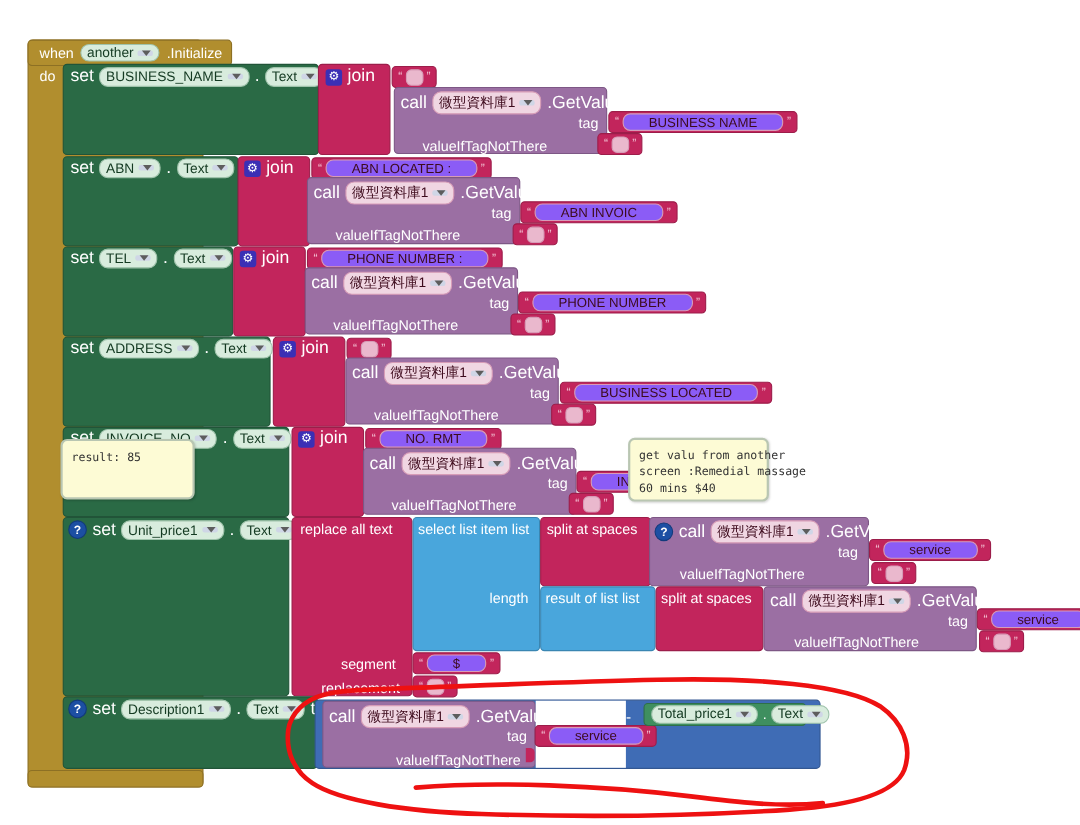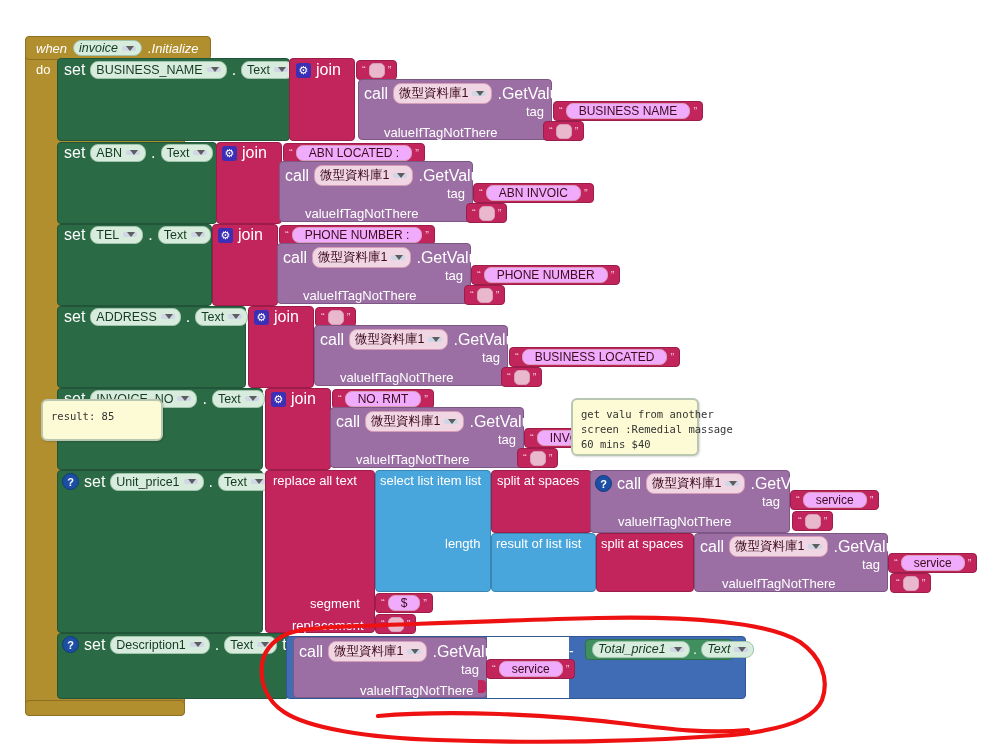--- a/index.html
+++ b/index.html
@@ -2,21 +2,21 @@
 <html><head>
 <meta charset="utf-8">
 <style>
   html,body{margin:0;padding:0;background:#fff;}
   body{width:982px;height:750px;position:relative;overflow:hidden;
        font-family:"Liberation Sans", sans-serif;}
   #stage{position:absolute;left:0;top:0;width:982px;height:750px;}
 
   
   .blk{position:absolute;box-sizing:border-box;border-radius:4px;
-       color:#fff;font-size:13px;line-height:1;font-style:italic;}
+       color:#fff;font-size:13px;line-height:1;}
   .lbl{color:#fff;white-space:nowrap;}
 
   
   .c-event{background:#b18e2e;border:1px solid #8d7024;}
   .c-set{background:#2a6a45;border:1px solid #215438;}
   .c-text{background:#c2255c;border:1px solid #9c1d4a;}
   .c-db{background:#9b6fa3;border:1px solid #7d5785;}
   .c-list{background:#49a6dc;border:1px solid #3a86b2;}
   .c-math{background:#3f6cb5;border:1px solid #335792;}
   .c-green-get{background:#3f8f5f;border:1px solid #2f6f49;}
@@ -29,22 +29,22 @@
   .caret{width:0;height:0;border-left:4px solid transparent;
          border-right:4px solid transparent;border-top:5px solid #5d5d5d;
          display:inline-block;margin-left:2px;}
   .caretbox{background:#cfd6e6;border-radius:2px;padding:0 2px;display:inline-flex;align-items:center;}
 
   
   .str{position:absolute;background:#c2255c;border:1px solid #9c1d4a;
        border-radius:4px;display:flex;align-items:center;gap:3px;
        padding:2px 5px;height:20px;box-sizing:border-box;}
   .str .q{color:#f3c6d6;font-size:11px;line-height:1;}
-  .str .val{background:#f0abfc;color:#3d0a1c;border:1px solid #d79cb7;
-            border-radius:7px;padding:0px 12px;font-size:12px;white-space:nowrap;}
+  .str .val{background:#8b5cf6;color:#3d0a1c;border:1px solid #d79cb7;
+            border-radius:7px;padding:0px 23px;font-size:12px;white-space:nowrap;}
   .str .blank{background:#eab8cd;border:1px solid #d79cb7;border-radius:5px;
               width:14px;height:13px;display:inline-block;}
 
   
   .gear{width:15px;height:15px;border-radius:3px;background:#3b2fb5;
         display:inline-flex;align-items:center;justify-content:center;
         color:#fff;font-size:11px;line-height:1;}
 
   
   .qmark{width:15px;height:15px;border-radius:50%;background:#1c4fa3;
@@ -68,21 +68,21 @@
 </head>
 <body>
 
 <div id="stage">
 
   <div class="blk c-event" style="left:25px;top:36px;width:160px;height:680px;border-radius:5px;"></div>
 
   <div class="blk c-event" style="left:25px;top:36px;width:186px;height:24px;display:flex;align-items:center;padding-left:10px;gap:6px;">
       <span class="lbl" style="font-size:13px;">when</span>
       <span class="pill">
-        <span>invoice</span>
+        <span>another</span>
         <span class="caretbox">
           <i class="caret"></i>
         </span>
       </span>
       <span class="lbl">.Initialize</span>
   </div>
   <div class="lbl" style="position:absolute;left:36px;top:62px;font-size:13px;color:#fff;">do</div>
 
   <div class="blk c-event" style="left:25px;top:700px;width:160px;height:16px;"></div>
 
@@ -340,21 +340,21 @@
     <span class="q">“</span>
     <span class="val">INVOIC</span>
   </div>
   <div class="lbl" style="position:absolute;left:356px;top:452px;font-size:13px;">valueIfTagNotThere</div>
   <div class="str" style="left:517px;top:448px;">
     <span class="q">“</span>
     <span class="blank"></span>
     <span class="q">”</span>
   </div>
 
-  <div class="comment" style="left:41px;top:399px;width:122px;height:42px;">
+  <div class="comment" style="left:55px;top:399px;width:122px;height:55px;">
     <div class="cm-line">result: 85</div>
   </div>
 
   <div class="comment" style="left:571px;top:398px;width:128px;height:58px;line-height:15px;">
     <div class="cm-line">get valu from another</div>
     <div class="cm-line">screen :Remedial massage</div>
     <div class="cm-line">60 mins $40</div>
   </div>
 
   <div class="blk c-set" style="left:57px;top:470px;width:206px;height:163px;"></div>

